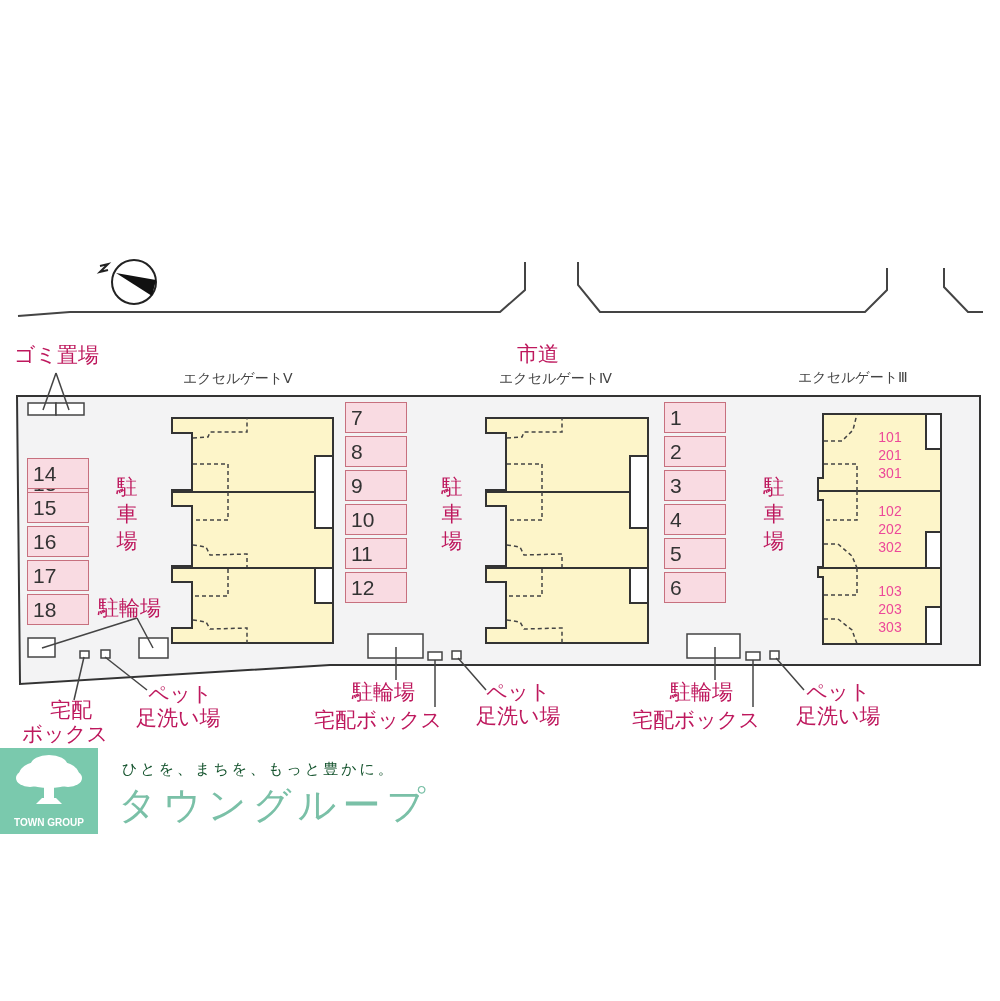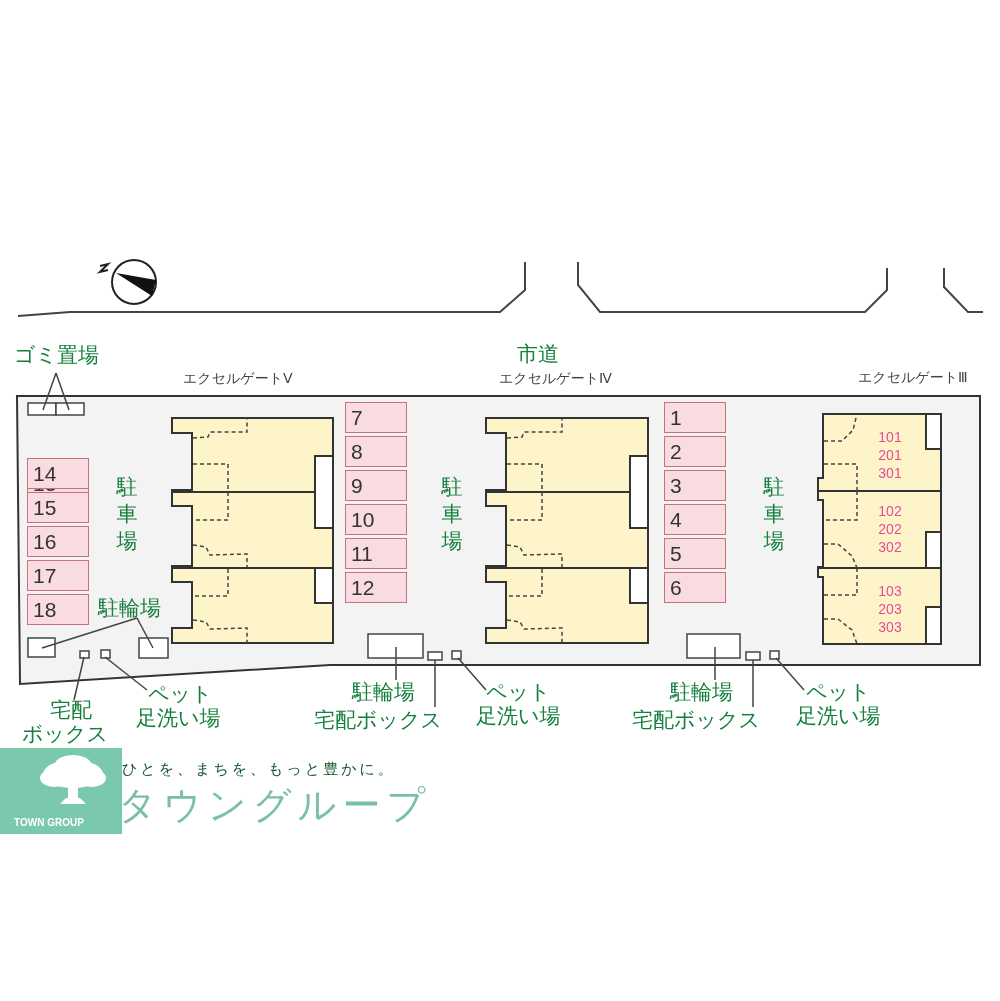--- a/index.html
+++ b/index.html
@@ -1,25 +1,25 @@
 <!DOCTYPE html>
 <html><head>
 <meta charset="utf-8">
 <style>
   html, body { margin:0; padding:0; background:#ffffff; }
   body { width:1000px; height:1001px; position:relative; overflow:hidden; font-family:"DejaVu Sans", sans-serif; color:#333; }
   .abs { position:absolute; }
   svg.plan { position:absolute; left:0; top:0; }
-  .lbl { position:absolute; white-space:nowrap; color:#15803d; line-height:1; }
+  .lbl { position:absolute; white-space:nowrap; color:#be185d; line-height:1; }
   .big { font-size:21px; }
   .bldg-name { font-size:14px; color:#444; }
   .vert { font-size:21px; line-height:27px; width:24px; text-align:center; }
   .stall { position:absolute; width:62px; height:31px; background:#f9dbe2; border:1.5px solid #c7707e; box-sizing:border-box; font-family:"Liberation Sans", sans-serif; font-size:21px; color:#333; padding-left:5px; line-height:29px; }
   .unit { position:absolute; font-family:"Liberation Sans", sans-serif; font-size:14px; color:#ec4899; line-height:18px; text-align:center; width:44px; }
-  .logo-box { position:absolute; left:0; top:748px; width:98px; height:86px; background:#7ac9ad;padding-left:24px; }
+  .logo-box { position:absolute; left:0; top:748px; width:98px; height:86px; background:#7ac9ad; }
   .logo-text { position:absolute; left:0; bottom:6px; width:98px; text-align:center; color:#fff; font-family:"Liberation Sans", sans-serif; font-weight:bold; font-size:10px; }
   .tagline { position:absolute; left:122px; top:760px; font-size:15px; color:#14532d; letter-spacing:3px; }
   .brand { position:absolute; left:118px; top:780px; font-size:38px; color:#7ac0a7; letter-spacing:6px; }
 </style>
 </head>
 <body>
 
 <svg class="plan" width="1000" height="1001" viewBox="0 0 1000 1001">
 
   <g stroke="#444" stroke-width="2" fill="none">
@@ -125,21 +125,21 @@
     <circle cx="134" cy="282" r="22" fill="#fff" stroke="#222" stroke-width="2"></circle>
     <path d="M116 273 L156 280 L152 296 Z" fill="#111"></path>
     <path d="M100 266 L108 264 L100 272 L108 270" stroke="#222" stroke-width="2" fill="none"></path>
   </g>
 </svg>
 
 <div class="lbl big" style="left:517px; top:344px;">市道</div>
 <div class="lbl big" style="left:14px; top:345px;">ゴミ置場</div>
 <div class="lbl bldg-name" style="left:183px; top:371px;">エクセルゲートⅤ</div>
 <div class="lbl bldg-name" style="left:499px; top:371px;">エクセルゲートⅣ</div>
-<div class="lbl bldg-name" style="left:858px; top:370px;">エクセルゲートⅢ</div>
+<div class="lbl bldg-name" style="left:798px; top:370px;">エクセルゲートⅢ</div>
 
 <div class="abs">
   <div class="stall" style="left:27px; top:424px;margin-top:44px;">13</div>
   <div class="stall" style="left:27px; top:458px;">14</div>
   <div class="stall" style="left:27px; top:492px;">15</div>
   <div class="stall" style="left:27px; top:526px;">16</div>
   <div class="stall" style="left:27px; top:560px;">17</div>
   <div class="stall" style="left:27px; top:594px;">18</div>
 </div>
 

